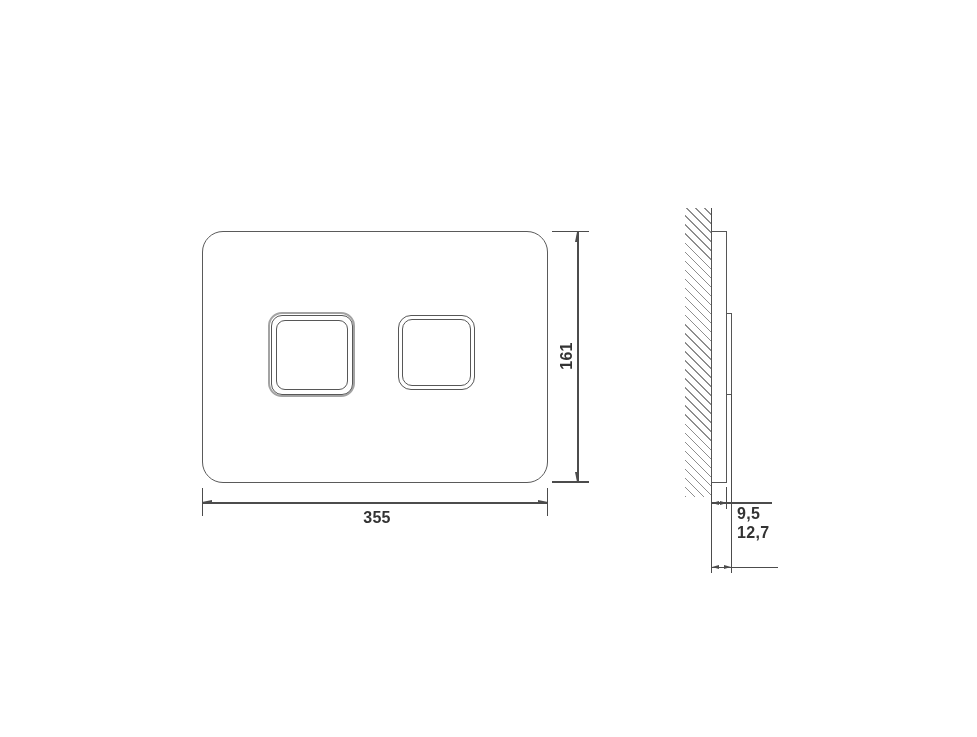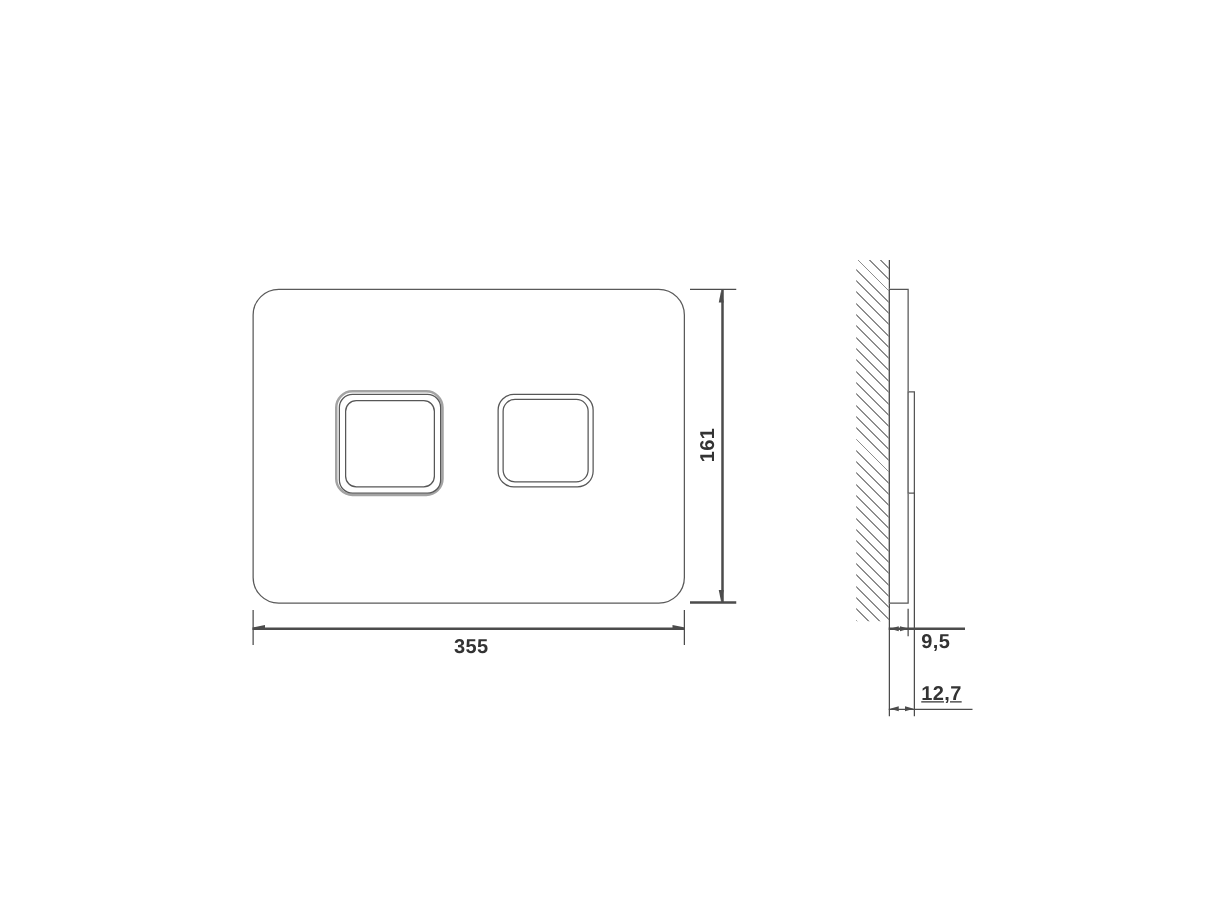--- a/index.html
+++ b/index.html
@@ -102,17 +102,17 @@
       <div class="line h" style="left:711px;top:502.4px;width:61px;"></div>
       <div class="arrow ar-left-s" style="left:711.8px;top:500.6px;"></div>
       <div class="arrow ar-right-s" style="left:720px;top:500.6px;"></div>
       <div class="dim-label" style="left:737px;top:493px;margin-top:12px;">9,5</div>
     </div>
 
     <div>
       <div class="line h" style="left:711px;top:567px;width:67px;"></div>
       <div class="arrow ar-left-s" style="left:711.8px;top:565.2px;"></div>
       <div class="arrow ar-right-s" style="left:724.4px;top:565.2px;"></div>
-      <div class="dim-label" style="left:737px;top:547px;text-decoration:underline;">12,7</div>
+      <div class="dim-label" style="left:737px;top:524px;">12,7</div>
     </div>
   </div>
 
 </div>
 
 </body></html>

